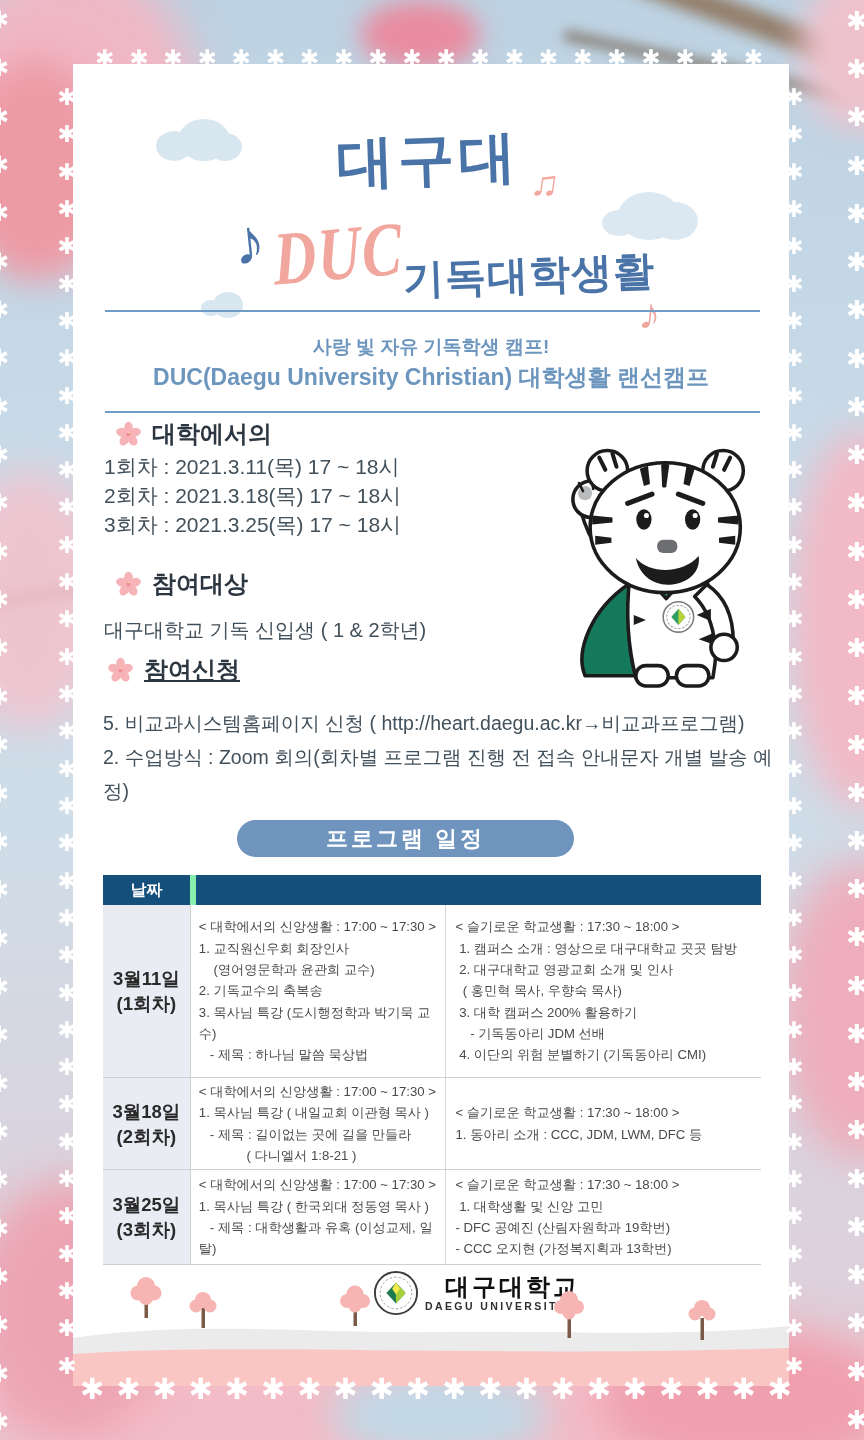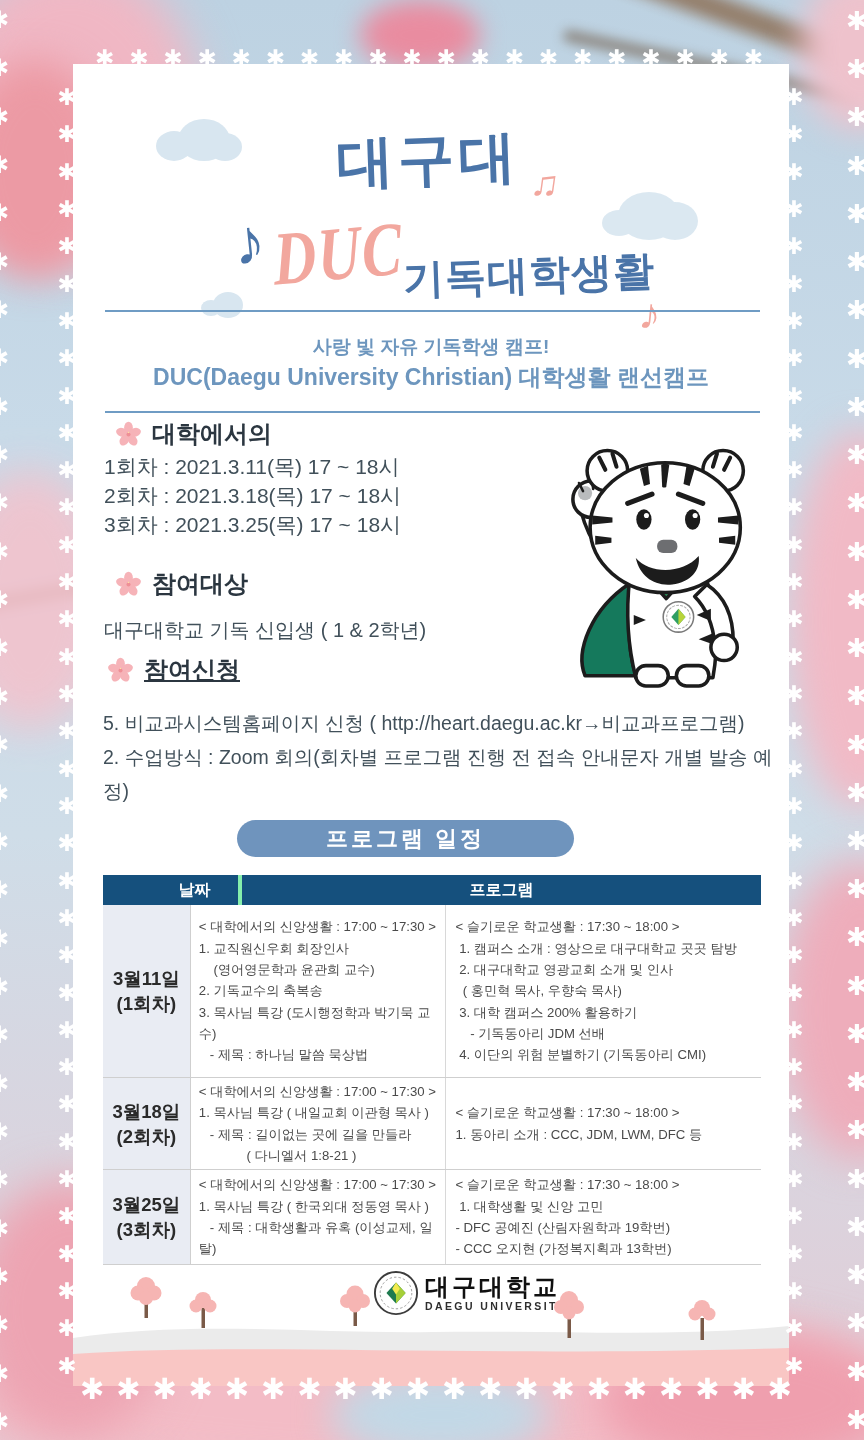--- a/index.html
+++ b/index.html
@@ -73,32 +73,32 @@
   .sb1{left:31px;top:388px;}
   .sb2{left:31px;top:552px;font-size:20px;}
   .sb3{left:30px;top:642px;font-size:19.5px;line-height:34px;}
 
   .tiger{left:455px;top:352px;width:244px;height:276px;}
 
   
   .pill{left:164px;top:756px;width:337px;height:37px;background:#6f94bd;border-radius:19px;display:flex;align-items:center;justify-content:center;color:#fff;font-size:22px;font-weight:bold;letter-spacing:3px;}
   .tbl{left:30px;top:811px;width:658px;}
   .tbl-head{display:flex;background:#15507d;color:#fff;font-weight:bold;font-size:16px;height:30px;}
-  .th-date{width:87px;display:flex;align-items:center;justify-content:center;border-right:4px solid #86efac;padding-left:48px;}
+  .th-date{width:87px;display:flex;align-items:center;justify-content:center;border-right:6px solid #86efac;}
   .th-prog{flex:1;display:flex;align-items:center;justify-content:center;}
   .tbl-row{display:flex;border-bottom:1px solid #cfcfcf;}
   .td-date{width:87px;background:#e9ecf3;display:flex;align-items:center;justify-content:center;text-align:center;font-size:18.5px;font-weight:600;color:#2a2a2a;line-height:25px;border-right:1px solid #cfcfcf;}
   .td-left{width:256px;display:flex;align-items:center;border-right:1px solid #d8d8d8;padding:4px 4px 4px 8px;box-sizing:border-box;}
   .td-right{width:315px;display:flex;align-items:center;padding:4px 4px 4px 9px;box-sizing:border-box;}
   .prog-text{font-size:13.2px;line-height:21.3px;color:#4a4a4a;}
   .row1{height:172px;} .row2{height:91px;} .row3{height:94px;}
 
   
   .logo-wrap{left:300px;top:1206px;display:flex;align-items:center;gap:6px;}
-  .logo-text .kr{font-size:24px;font-weight:bold;color:#101010;letter-spacing:3px;line-height:26px;}
+  .logo-text .kr{font-size:24px;font-weight:bold;color:#101010;letter-spacing:3px;line-height:26px;margin-left:20px;}
   .logo-text .en{font-size:10.5px;font-weight:bold;color:#2e2e2e;letter-spacing:2.4px;line-height:13px;}
   .ground{left:0;top:1212px;width:716px;height:110px;}
 </style>
 </head>
 <body>
 
 <div id="stage">
 
   <div>
     <div class="blob b1"></div>
@@ -219,21 +219,20 @@
         <path d="M106,140 C120,156 152,156 168,138 C170,152 160,164 142,166 C124,168 110,158 106,140 Z" fill="#1c1c1c" stroke="none"></path>
         <path d="M112,141 C126,152 148,152 163,139" stroke="#ffffff" stroke-width="2" fill="none"></path>
       </g>
     </svg>
 
     <div class="abs pill">프로그램 일정</div>
 
     <div class="abs tbl">
       <div class="tbl-head">
         <div class="th-date">날짜</div>
-        <div class="th-prog">프로그램</div>
       </div>
       <div class="tbl-row row1">
         <div class="td-date pre">3월11일
 (1회차)</div>
         <div class="td-left">
             <div class="prog-text pre">&lt; 대학에서의 신앙생활 : 17:00 ~ 17:30 &gt;
 1. 교직원신우회 회장인사
     (영어영문학과 윤관희 교수)
 2. 기독교수의 축복송
 3. 목사님 특강 (도시행정학과 박기묵 교수)

